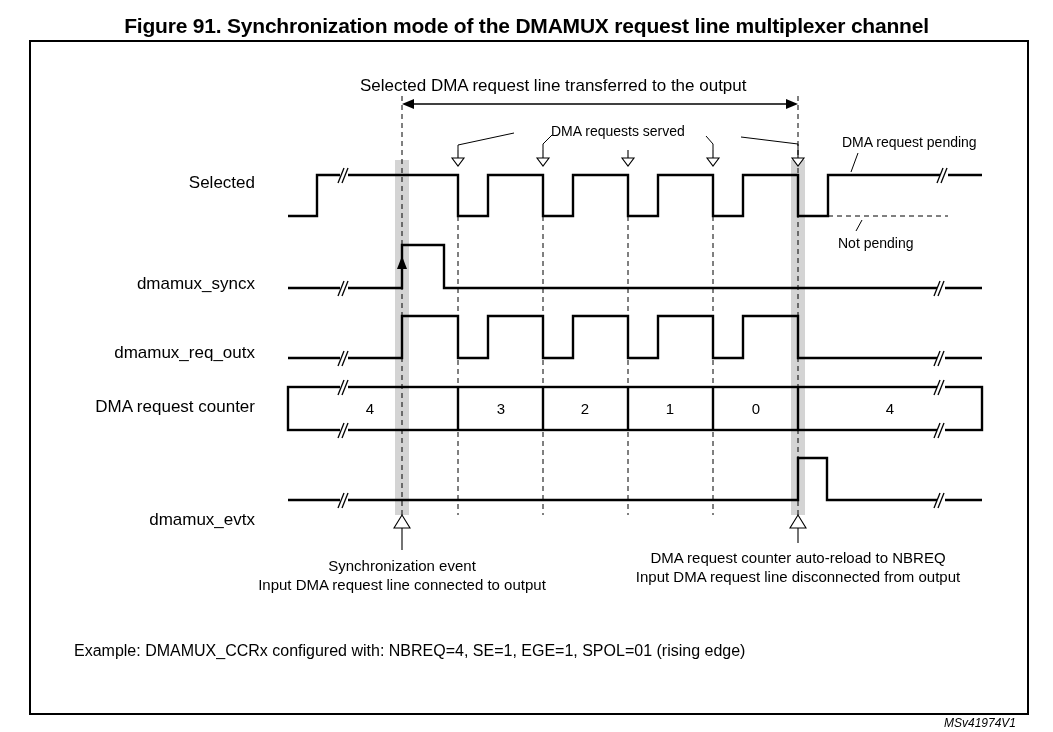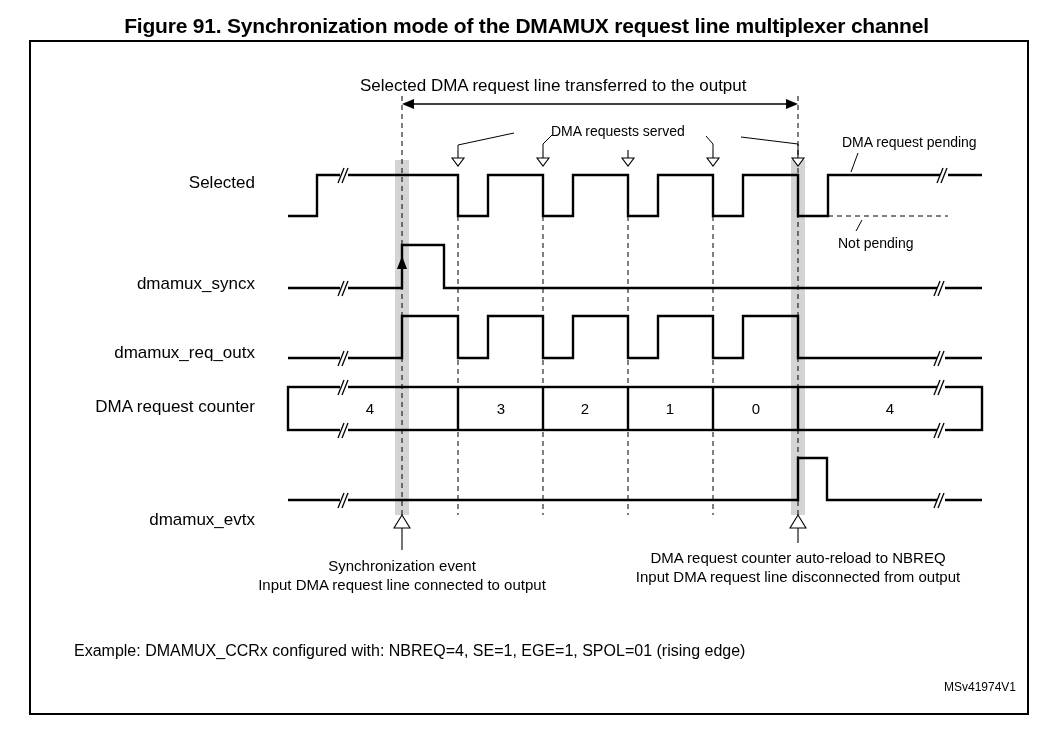--- a/index.html
+++ b/index.html
@@ -186,13 +186,13 @@
 <div class="note" style="left:212px; top:556px; width:380px;">
   <div>Synchronization event</div>
   <div>Input DMA request line connected to output</div>
 </div>
 <div class="note" style="left:588px; top:548px; width:420px;">
   <div>DMA request counter auto-reload to NBREQ</div>
   <div>Input DMA request line disconnected from output</div>
 </div>
 
 <div class="ann" style="left:34px; top:642px; font-size:16px;margin-left:40px;">Example: DMAMUX_CCRx configured with: NBREQ=4, SE=1, EGE=1, SPOL=01 (rising edge)</div>
-<div class="ann" style="left:944px; top:680px; font-size:12px;">MSv41974V1</div>
+<div class="ann" style="left:944px; top:716px; font-size:12px;font-style:italic;">MSv41974V1</div>
 
 </body></html>

